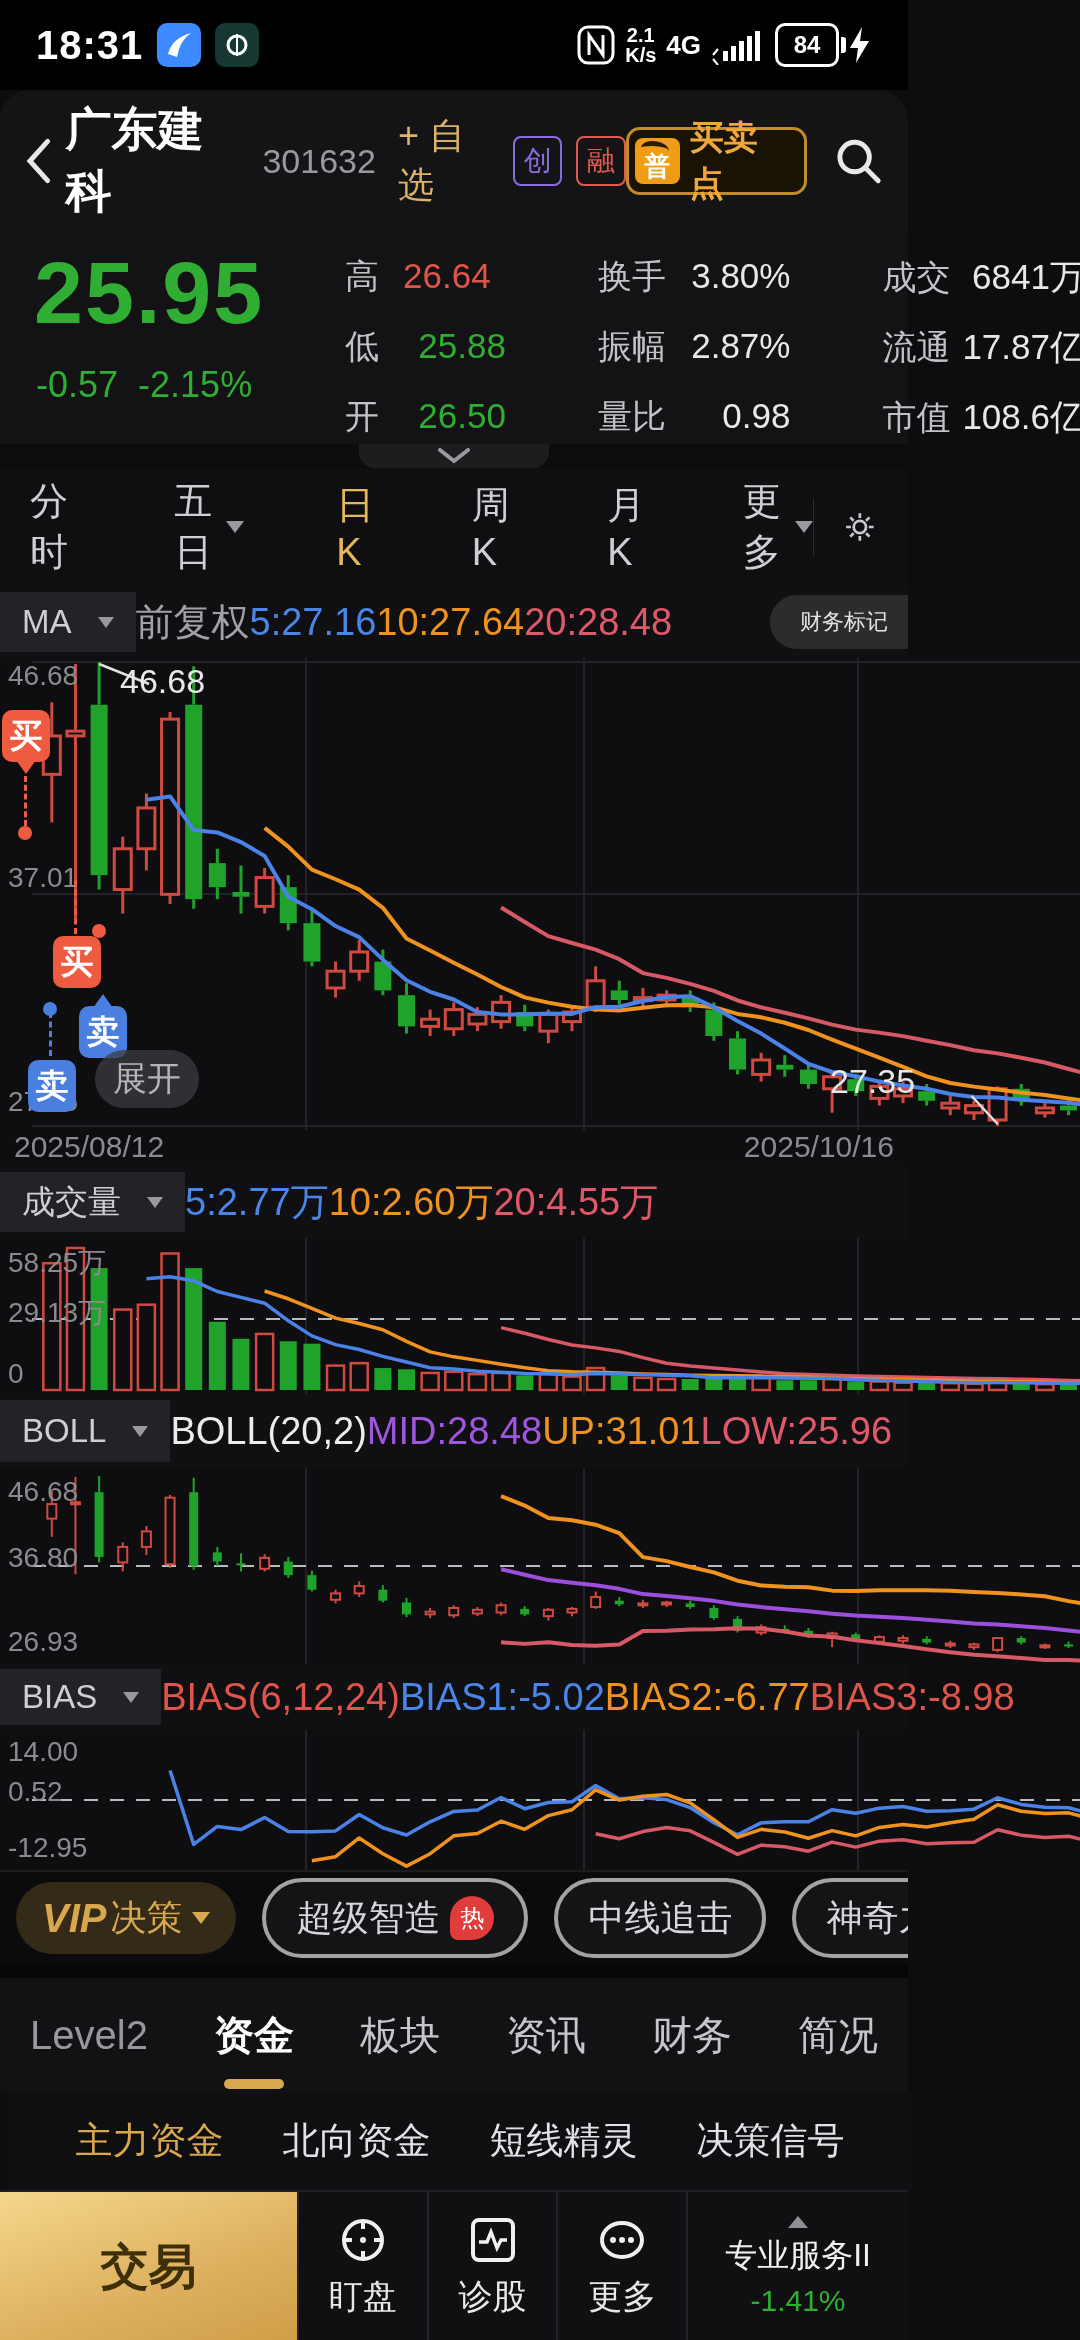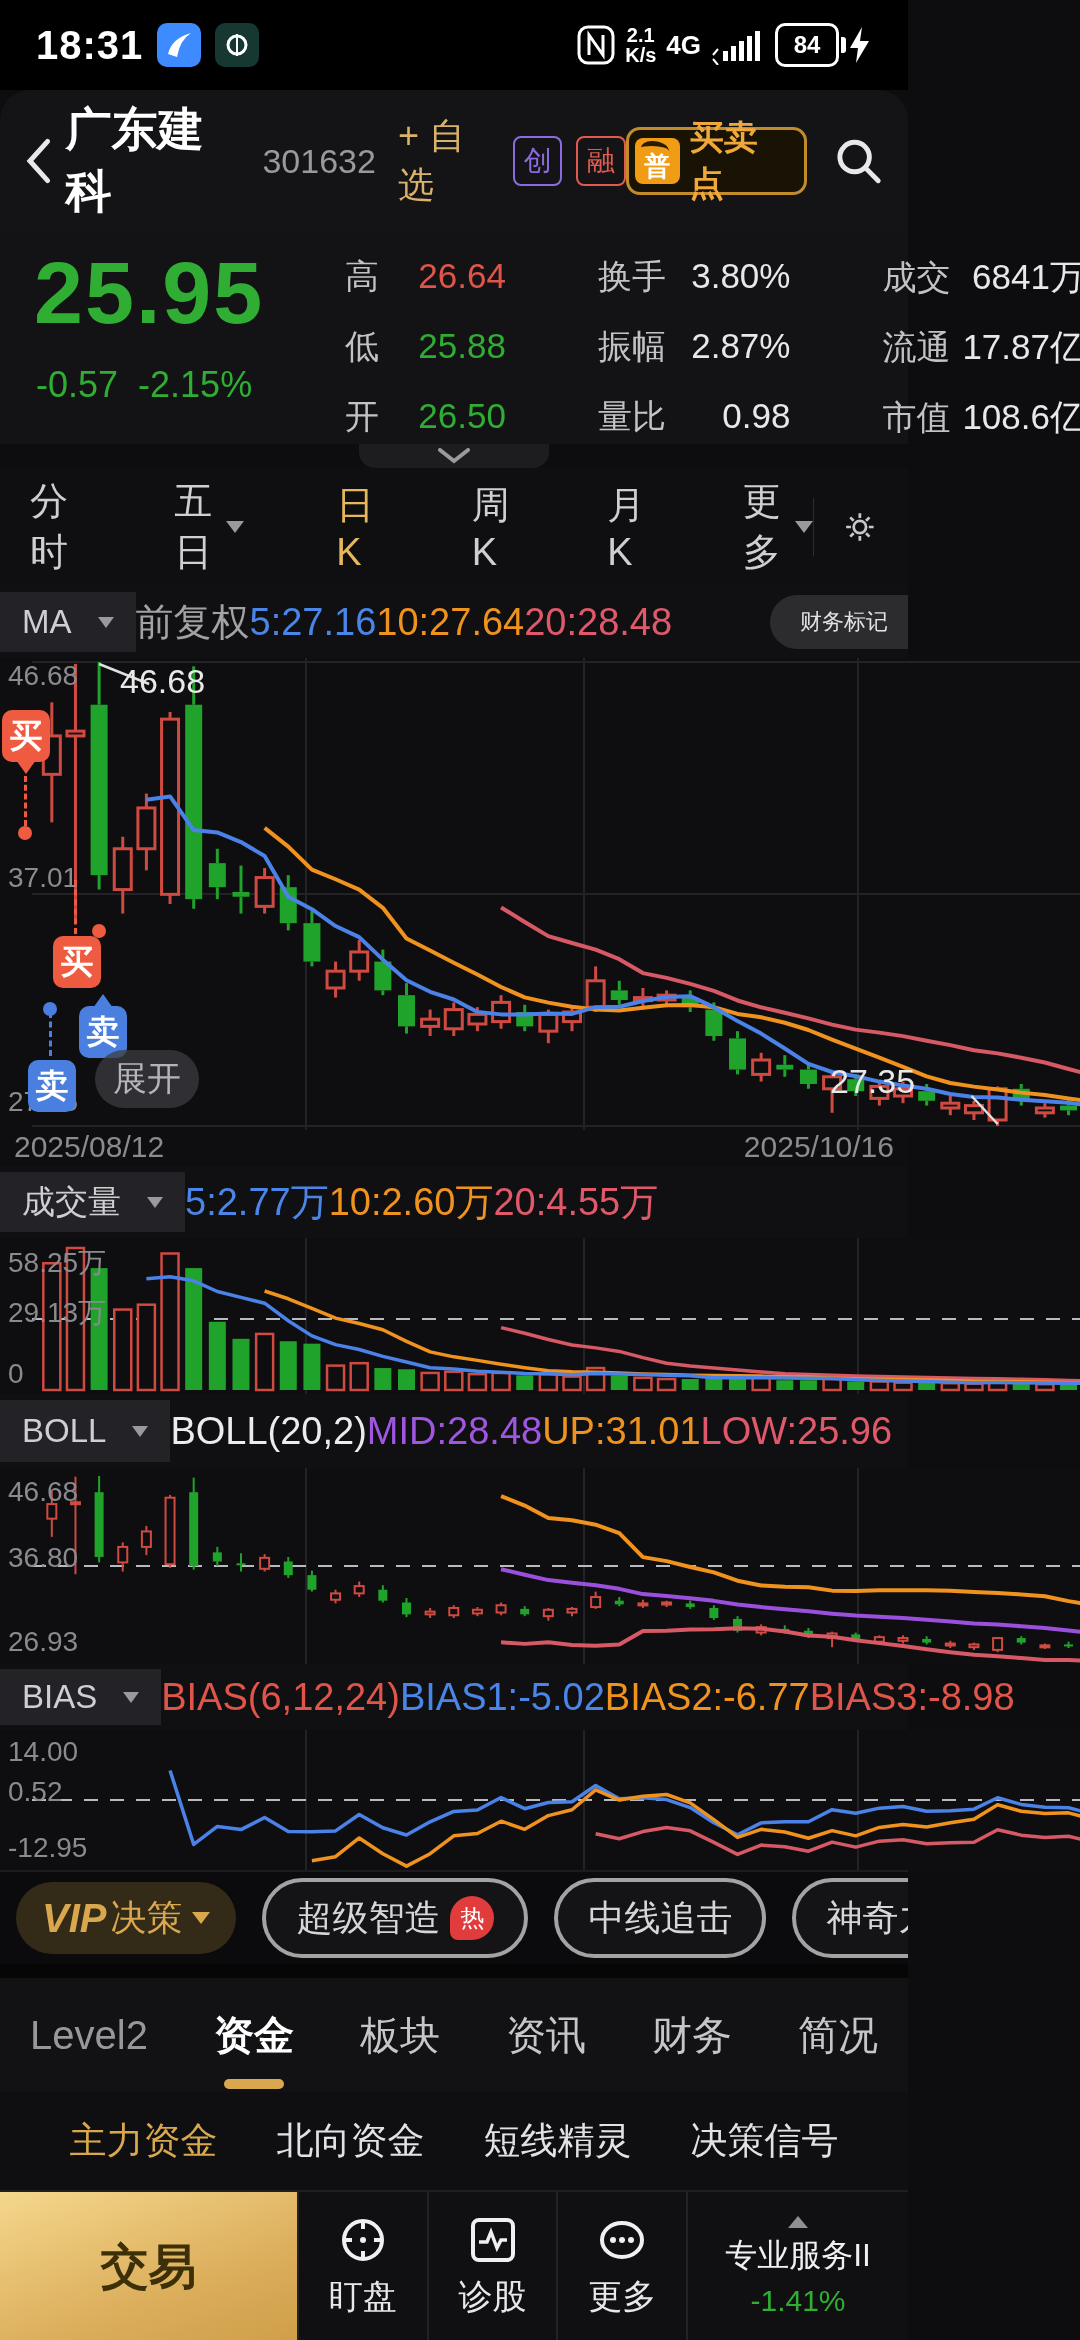--- a/index.html
+++ b/index.html
@@ -78,21 +78,21 @@
   .vipPill .tri{width:0;height:0;border-left:9px solid transparent;border-right:9px solid transparent;border-top:12px solid #d9a84e;margin-left:10px;}
   .stratPill{height:72px;border:4px solid #a3a3a3;background:#141416;border-radius:40px;display:flex;align-items:center;padding:0 30px;color:#d6d6da;font-size:36px;flex:none;position:relative;}
   .hotBadge{width:44px;height:44px;background:#e03c3c;border-radius:50% 50% 50% 8px;color:#fff;font-size:24px;display:flex;align-items:center;justify-content:center;margin-left:10px;transform:rotate(0deg);}
   
   #section-tabs{top:1964px;height:128px;background:#121214;display:flex;align-items:center;padding:0 30px;box-sizing:border-box;justify-content:space-between;border-top:14px solid #060607;}
   .secTab{font-size:40px;color:#c6c6ca;position:relative;}
   .secTab.dim{color:#98989c;}
   .secTab.sel{color:#ffffff;font-weight:700;}
   .secUnderline{position:absolute;left:50%;transform:translateX(-50%);bottom:-26px;width:60px;height:10px;border-radius:5px;background:#d9a84e;}
   
-  #sub-tabs{top:2092px;height:98px;background:#0f0f11;display:flex;align-items:center;justify-content:space-around;padding:0 40px;box-sizing:border-box;}
+  #sub-tabs{top:2092px;height:98px;background:#0f0f11;display:flex;align-items:center;justify-content:space-around;padding:0 40px;box-sizing:border-box;margin-left:6px;}
   .subTab{font-size:37px;color:#e2e2e6;}
   .subTab.sel{color:#d9a84e;}
   
   #bottom-bar{top:2190px;height:150px;background:#101012;border-top:2px solid #1f1f23;display:flex;}
   .tradeBtn{width:297px;height:150px;background:linear-gradient(160deg,#f4d78c 0%,#ddb05e 60%,#cf9e48 100%);display:flex;align-items:center;justify-content:center;font-size:48px;font-weight:700;color:#3d2f08;}
   .bbItem{flex:1;display:flex;flex-direction:column;align-items:center;justify-content:center;gap:8px;border-left:2px solid #232327;}
   .bbItem:first-of-type{border-left:none;}
   .bbLabel{font-size:34px;color:#e8e8ea;}
   .svcCol{width:220px;display:flex;flex-direction:column;align-items:center;justify-content:center;border-left:2px solid #232327;}
   .svcArrow{width:0;height:0;border-left:10px solid transparent;border-right:10px solid transparent;border-bottom:12px solid #909094;margin-bottom:6px;}
@@ -164,21 +164,21 @@
       </svg>
   </div>
 
   <div id="price" class="sec">
     <span class="bigPrice">25.95</span>
     <span class="chg">
       <span>-0.57</span>&nbsp;
       <span>-2.15%</span>
     </span>
     <div class="srow" style="top:22px;">
-      <span class="cell"><span class="k">高</span>&nbsp;&nbsp;<span class="v red" style="min-width:118px;text-align:right;display:inline-block;">26.64</span></span>
+      <span class="cell"><span class="k">高</span>&nbsp;&nbsp;<span class="v red" style="min-width:118px;text-align:center;display:inline-block;">26.64</span></span>
       <span class="cell"><span class="k">换手</span>&nbsp;<span class="v" style="min-width:120px;text-align:right;display:inline-block;">3.80%</span></span>
       <span class="cell"><span class="k">成交</span>&nbsp;<span class="v" style="min-width:130px;text-align:right;display:inline-block;">6841万</span></span>
     </div>
     <div class="srow" style="top:92px;">
       <span class="cell"><span class="k">低</span>&nbsp;&nbsp;<span class="v green" style="min-width:118px;text-align:right;display:inline-block;">25.88</span></span>
       <span class="cell"><span class="k">振幅</span>&nbsp;<span class="v" style="min-width:120px;text-align:right;display:inline-block;">2.87%</span></span>
       <span class="cell"><span class="k">流通</span>&nbsp;<span class="v" style="min-width:130px;text-align:right;display:inline-block;">17.87亿</span></span>
     </div>
     <div class="srow" style="top:162px;">
       <span class="cell"><span class="k">开</span>&nbsp;&nbsp;<span class="v green" style="min-width:118px;text-align:right;display:inline-block;">26.50</span></span>

